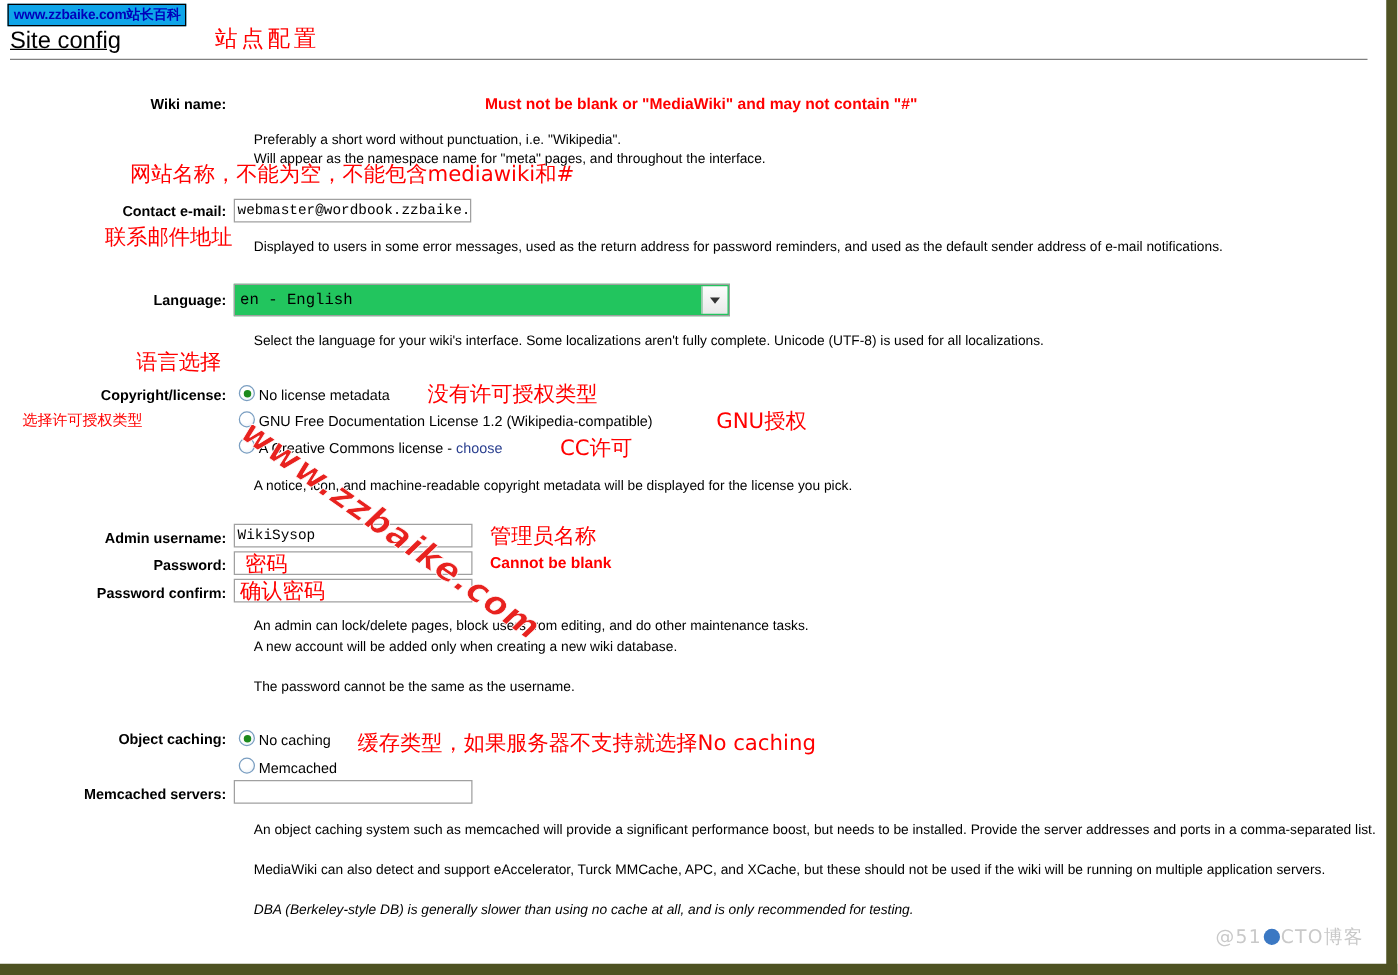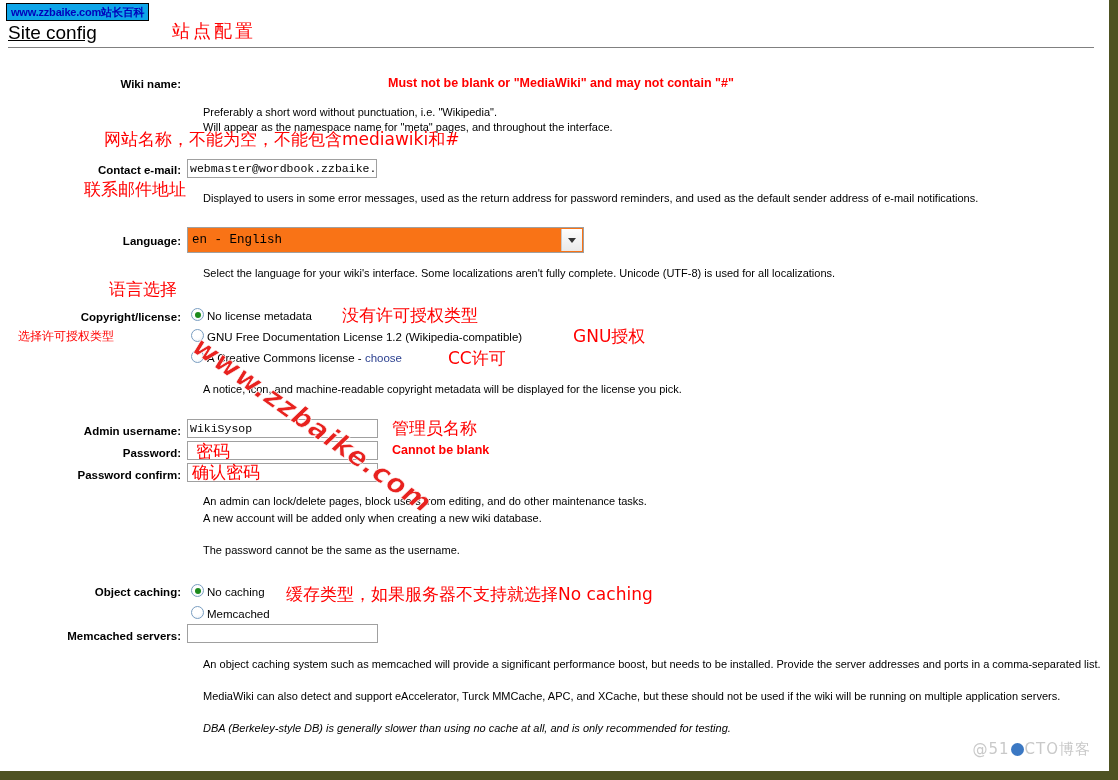--- a/index.html
+++ b/index.html
@@ -82,21 +82,21 @@
     line-height: 17px;
     height: 19px;
     padding: 0 2px;
     color: #000;
     overflow: hidden;
   }
   .sel {
     position: absolute;
     box-sizing: border-box;
     border: 1px solid #a0a0a0;
-    background: #f97316;
+    background: #22c55e;
     height: 26px;
     font-family: "Liberation Mono", monospace;
     font-size: 12.5px;
     line-height: 24px;
     padding-left: 4px;
     color: #000;
     overflow: hidden;
   }
   .sel .arrow-box {
     position: absolute;

